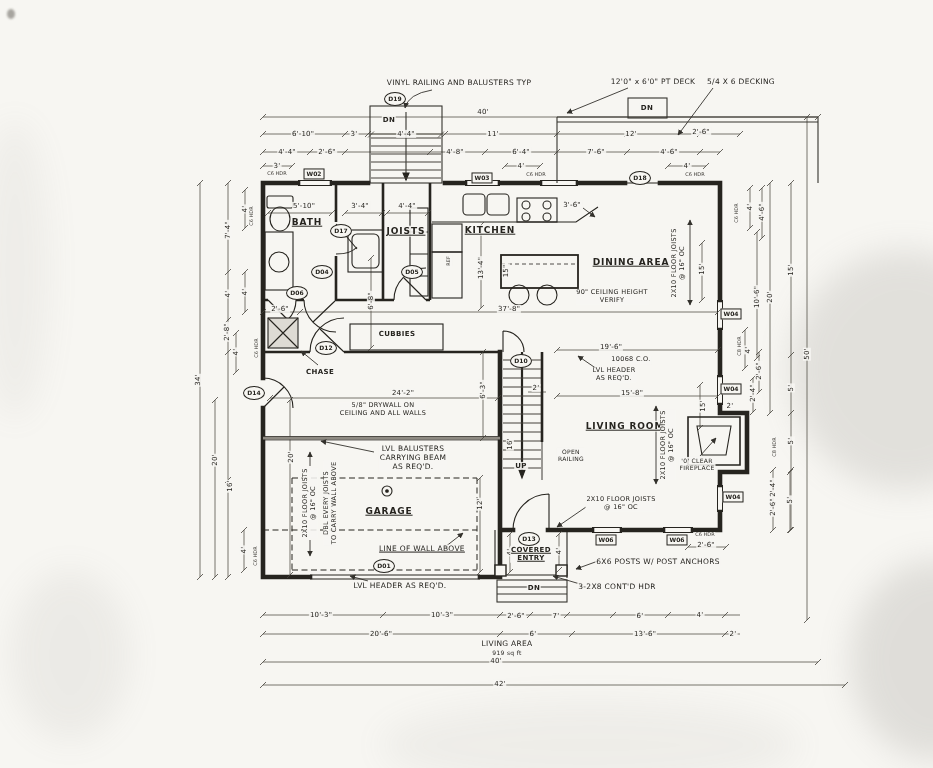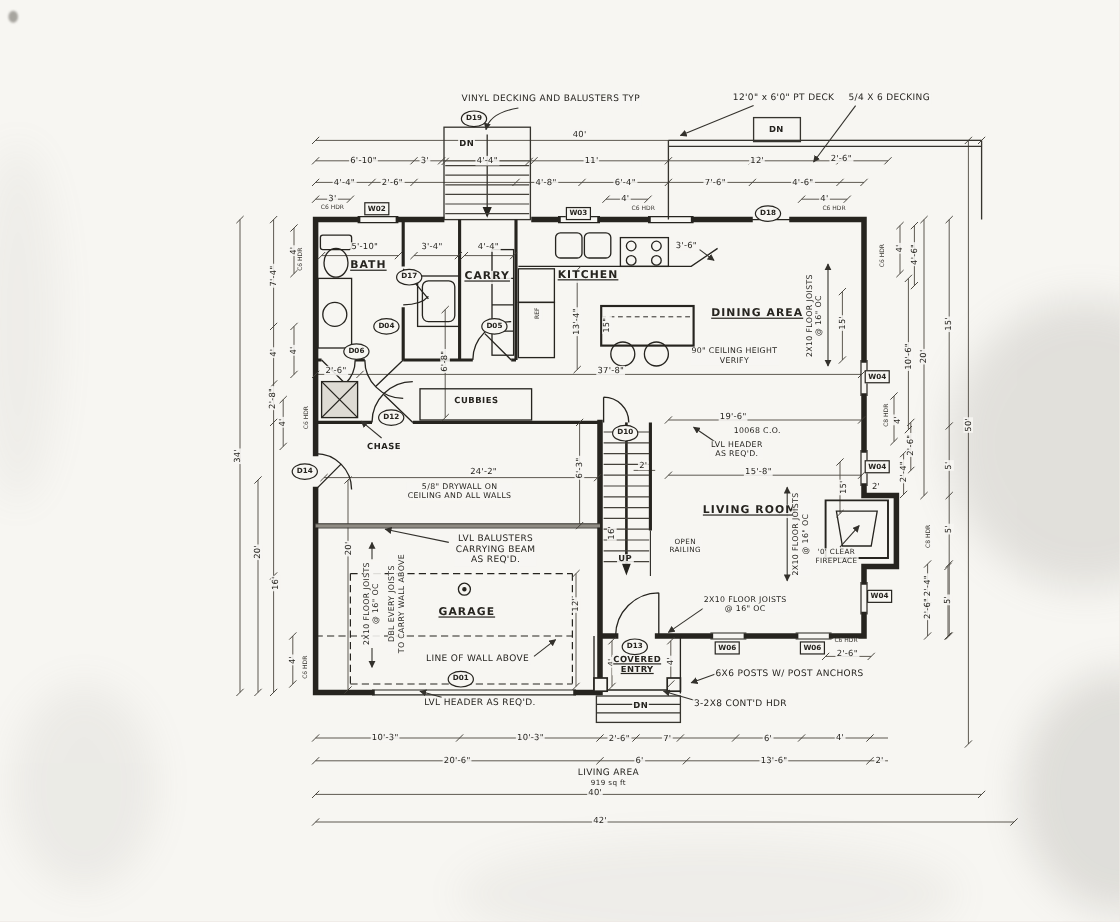--- a/index.html
+++ b/index.html
@@ -392,51 +392,51 @@
       <div class="lbl m" style="left: 700px; top: 615px;">4'</div>
       <div class="lbl m" style="left: 381px; top: 634px;">20'-6"</div>
       <div class="lbl m" style="left: 533px; top: 634px;">6'</div>
       <div class="lbl m" style="left: 645px; top: 634px;">13'-6"</div>
       <div class="lbl m" style="left: 733px; top: 634px;">2'</div>
       <div class="lbl m" style="left: 496px; top: 661px;">40'</div>
       <div class="lbl m" style="left: 500px; top: 684px;">42'</div>
       <div class="lbl m" style="left: 510px; top: 552px; transform: translate(-50%, -50%) rotate(-90deg);">4'</div>
       <div class="lbl m" style="left: 559px; top: 551px; transform: translate(-50%, -50%) rotate(-90deg);">4'</div>
       <div class="lbl r u" style="left: 307px; top: 222px; text-decoration: underline;">BATH</div>
-      <div class="lbl r u" style="left: 406px; top: 231px;">CARRY</div>
+      <div class="lbl r u" style="left: 406px; top: 231px;">JOISTS</div>
       <div class="lbl r u" style="left: 490px; top: 230px;">KITCHEN</div>
       <div class="lbl r u" style="left: 631px; top: 262px;">DINING AREA</div>
       <div class="lbl r u" style="left: 625px; top: 426px; text-align: right;">LIVING ROOM</div>
       <div class="lbl r u" style="left: 389px; top: 511px;">GARAGE</div>
       <div class="lbl r s" style="left: 397px; top: 334px;">CUBBIES</div>
       <div class="lbl r s" style="left: 320px; top: 372px;">CHASE</div>
       <div class="lbl r s u" style="left: 531px; top: 554px;">COVERED
 ENTRY</div>
       <div class="lbl r s" style="left: 521px; top: 466px;">UP</div>
       <div class="lbl r s" style="left: 389px; top: 120px;">DN</div>
       <div class="lbl r s" style="left: 647px; top: 108px;">DN</div>
       <div class="lbl r s" style="left: 534px; top: 588px;">DN</div>
-      <div class="lbl n" style="left: 459px; top: 83px;">VINYL DECKING AND BALUSTERS TYP</div>
+      <div class="lbl n" style="left: 459px; top: 83px;">VINYL RAILING AND BALUSTERS TYP</div>
       <div class="lbl n" style="left: 653px; top: 82px;">12'0" x 6'0" PT DECK</div>
       <div class="lbl n" style="left: 741px; top: 82px;">5/4 X 6 DECKING</div>
       <div class="lbl n s" style="left: 612px; top: 297px;">90" CEILING HEIGHT
 VERIFY</div>
       <div class="lbl n s" style="left: 631px; top: 360px;">10068 C.O.</div>
       <div class="lbl n s" style="left: 614px; top: 375px;">LVL HEADER
 AS REQ'D.</div>
       <div class="lbl n s" style="left: 383px; top: 410px;">5/8" DRYWALL ON
 CEILING AND ALL WALLS</div>
       <div class="lbl n" style="left: 413px; top: 458px;">LVL BALUSTERS
 CARRYING BEAM
 AS REQ'D.</div>
       <div class="lbl n s" style="left: 310px; top: 503px; transform: translate(-50%, -50%) rotate(-90deg);">2X10 FLOOR JOISTS
 @ 16" OC</div>
       <div class="lbl n s" style="left: 331px; top: 503px; transform: translate(-50%, -50%) rotate(-90deg);">DBL EVERY JOISTS
 TO CARRY WALL ABOVE</div>
-      <div class="lbl n" style="left: 398px; top: 549px;">LINE OF WALL ABOVE</div>
+      <div class="lbl n" style="left: 422px; top: 549px; text-decoration: underline;">LINE OF WALL ABOVE</div>
       <div class="lbl n" style="left: 400px; top: 586px;">LVL HEADER AS REQ'D.</div>
       <div class="lbl n s" style="left: 621px; top: 504px;">2X10 FLOOR JOISTS
 @ 16" OC</div>
       <div class="lbl n" style="left: 658px; top: 562px;">6X6 POSTS W/ POST ANCHORS</div>
       <div class="lbl n" style="left: 617px; top: 587px;">3-2X8 CONT'D HDR</div>
       <div class="lbl n s" style="left: 679px; top: 263px; transform: translate(-50%, -50%) rotate(-90deg);">2X10 FLOOR JOISTS
 @ 16" OC</div>
       <div class="lbl n s" style="left: 668px; top: 445px; transform: translate(-50%, -50%) rotate(-90deg);">2X10 FLOOR JOISTS
 @ 16" OC</div>
       <div class="lbl n xs" style="left: 571px; top: 455px;">OPEN

